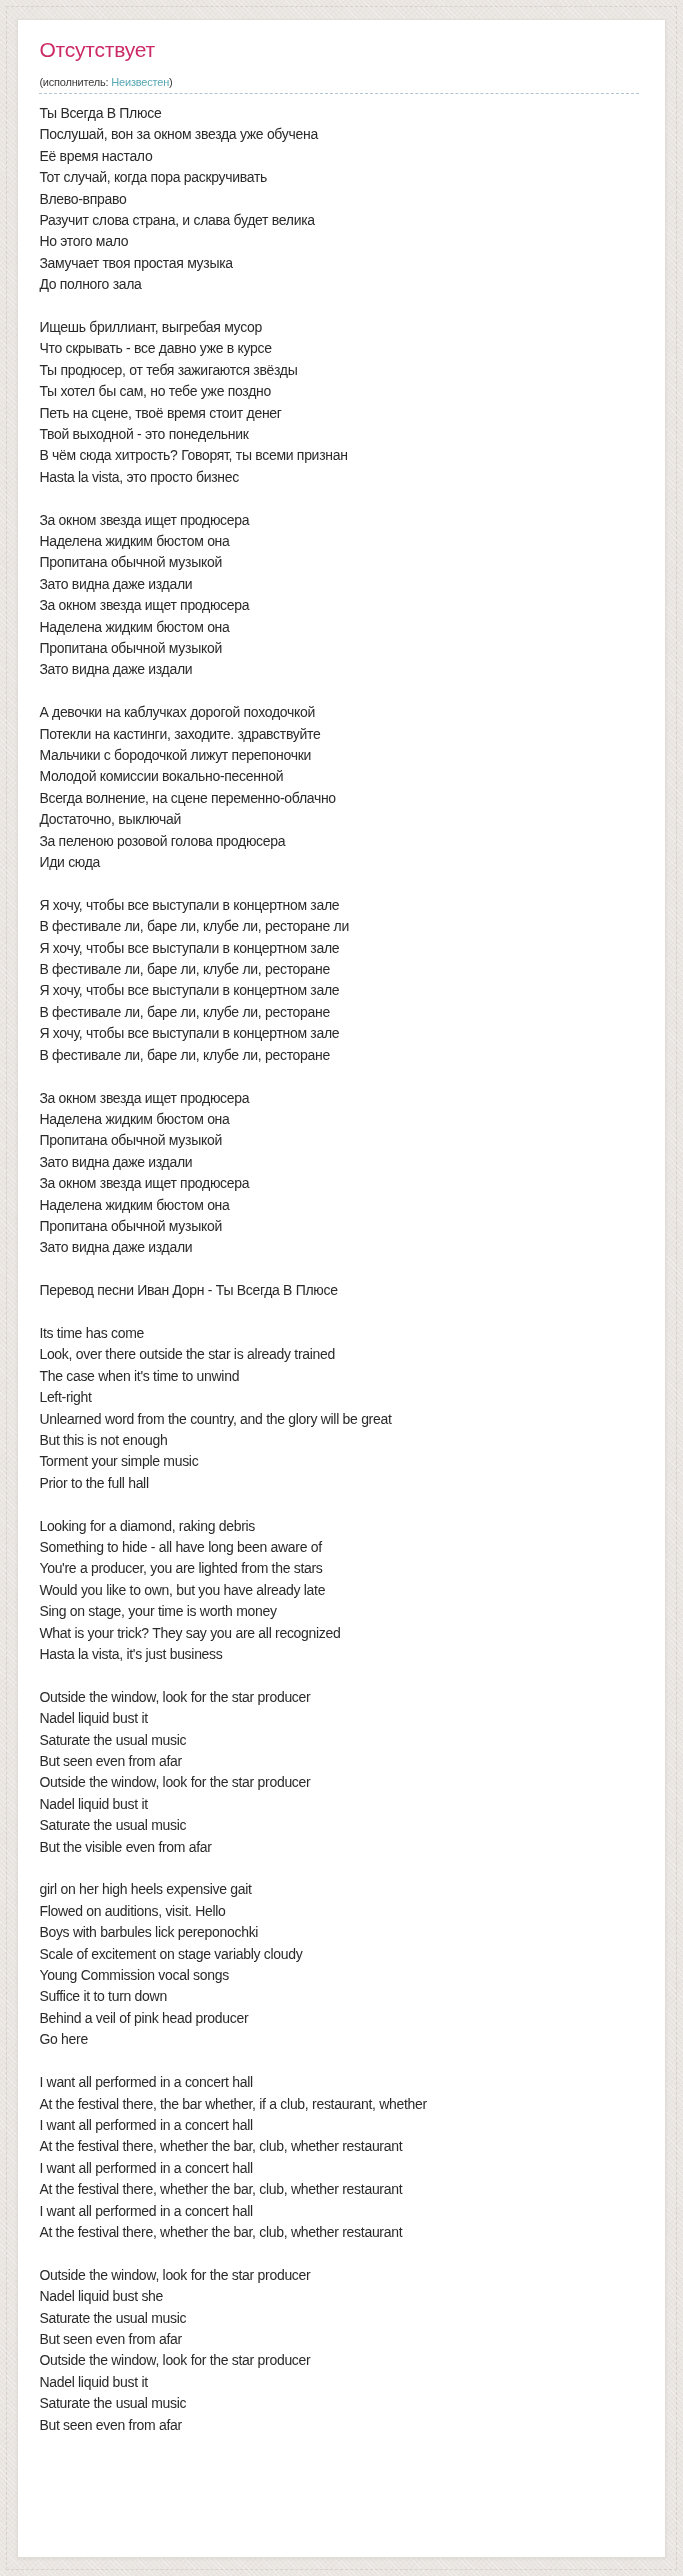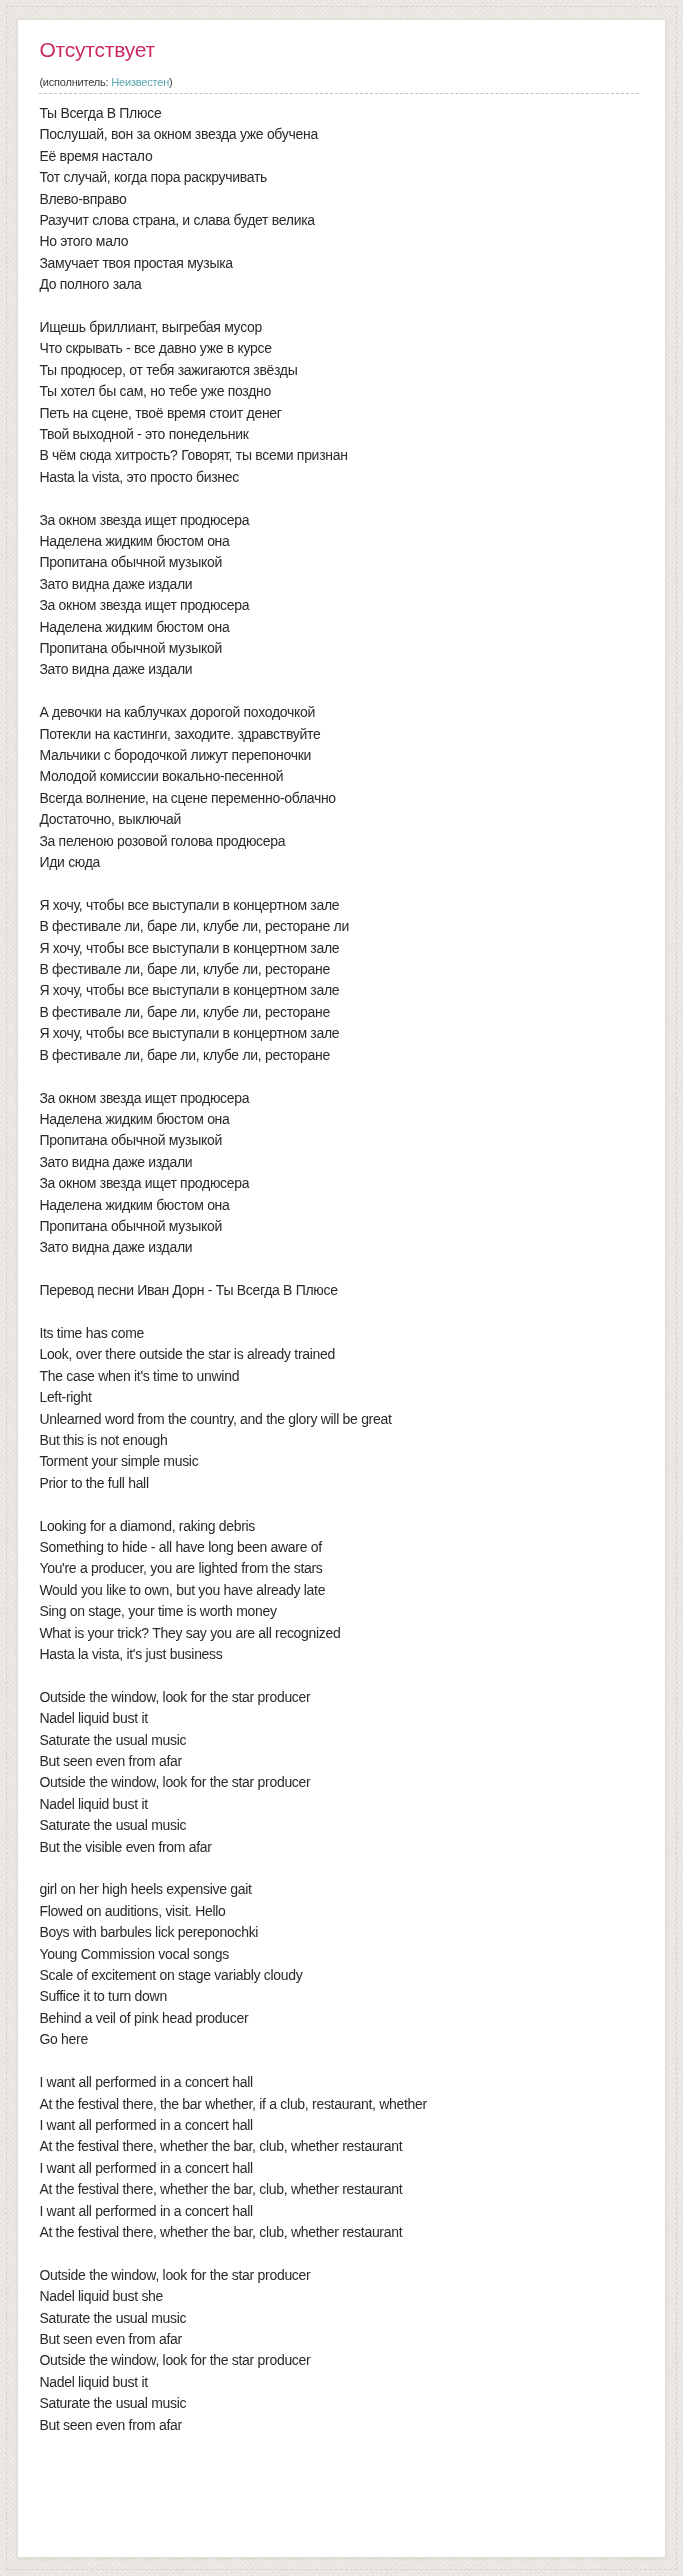--- a/index.html
+++ b/index.html
@@ -169,22 +169,22 @@
         <div class="line">But seen even from afar</div>
         <div class="line">Outside the window, look for the star producer</div>
         <div class="line">Nadel liquid bust it</div>
         <div class="line">Saturate the usual music</div>
         <div class="line">But the visible even from afar</div>
       </div>
       <div class="stanza">
         <div class="line">girl on her high heels expensive gait</div>
         <div class="line">Flowed on auditions, visit. Hello</div>
         <div class="line">Boys with barbules lick pereponochki</div>
+        <div class="line">Scale of excitement on stage variably cloudy</div>
         <div class="line">Young Commission vocal songs</div>
-        <div class="line">Scale of excitement on stage variably cloudy</div>
         <div class="line">Suffice it to turn down</div>
         <div class="line">Behind a veil of pink head producer</div>
         <div class="line">Go here</div>
       </div>
       <div class="stanza">
         <div class="line">I want all performed in a concert hall</div>
         <div class="line">At the festival there, the bar whether, if a club, restaurant, whether</div>
         <div class="line">I want all performed in a concert hall</div>
         <div class="line">At the festival there, whether the bar, club, whether restaurant</div>
         <div class="line">I want all performed in a concert hall</div>

